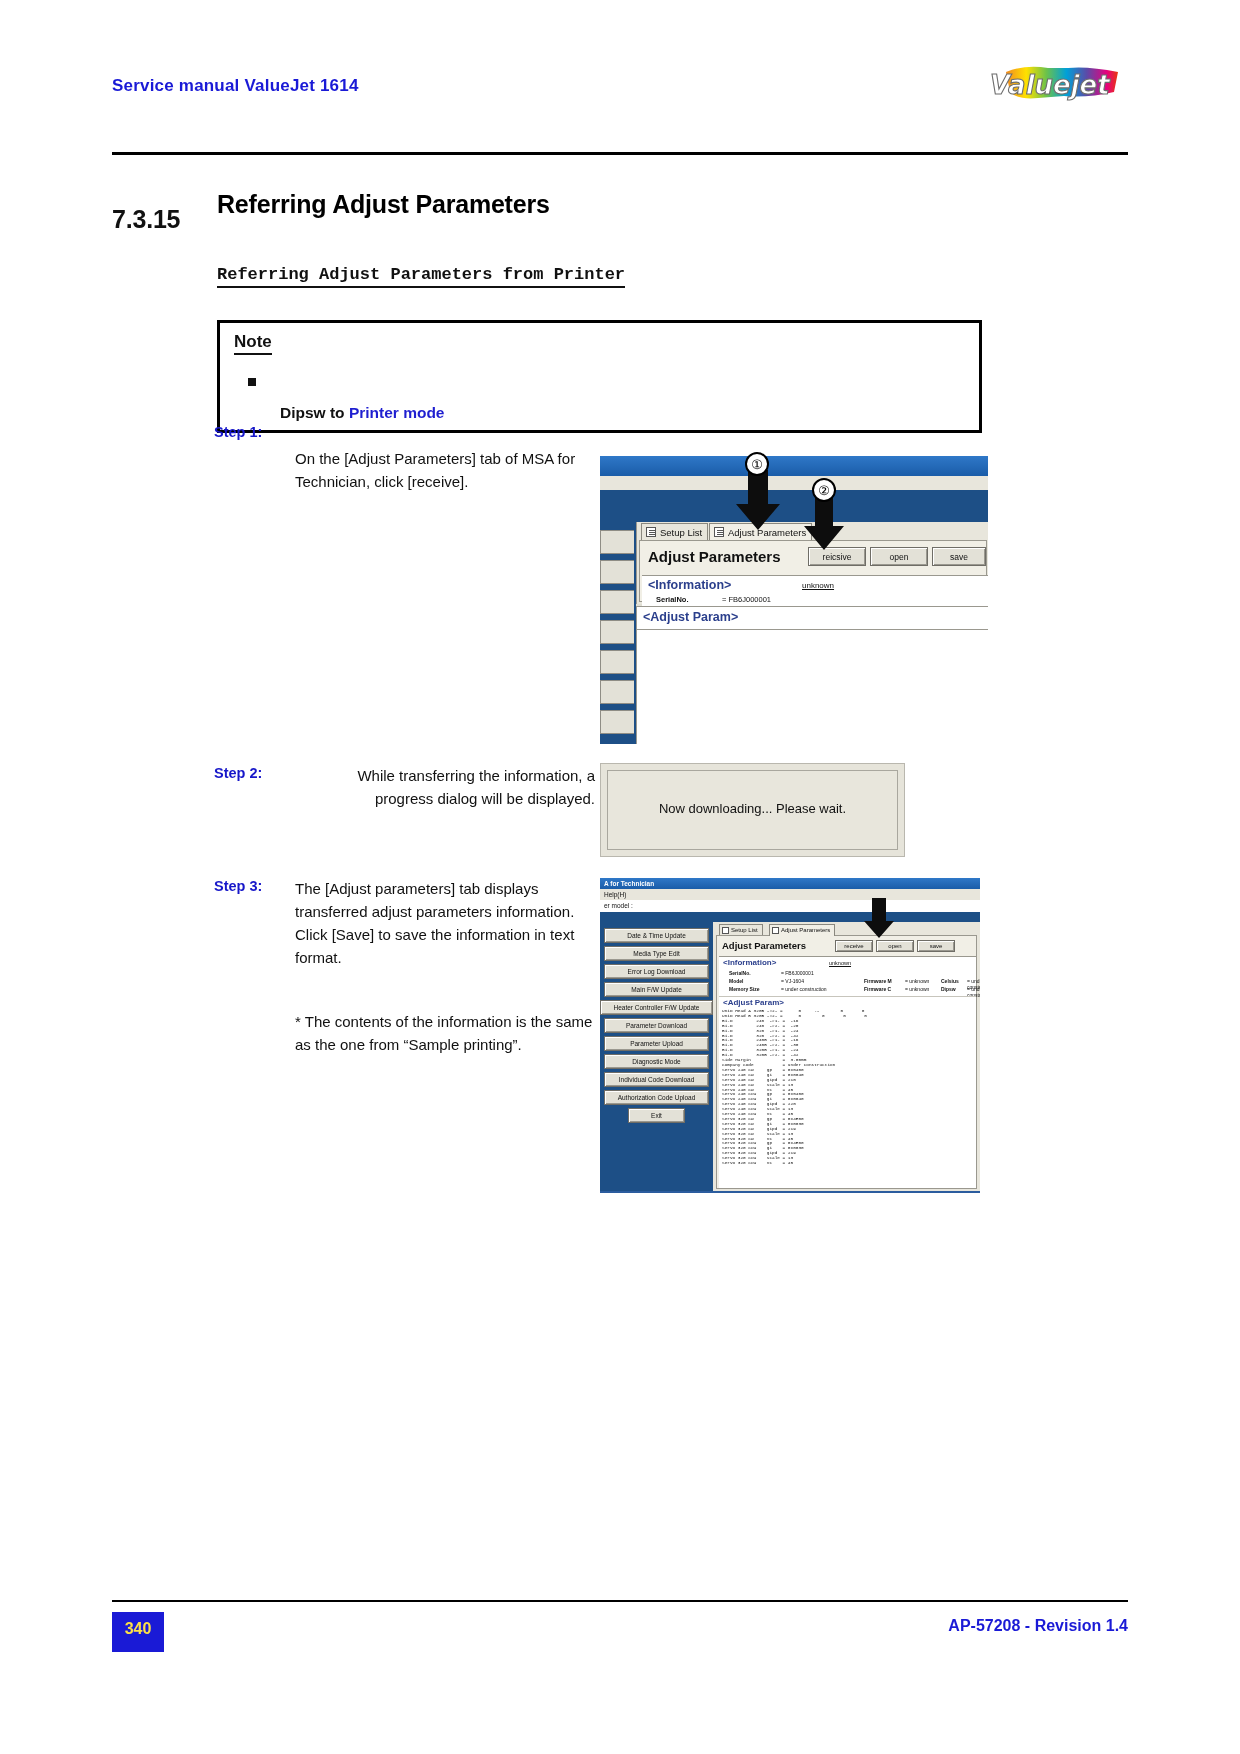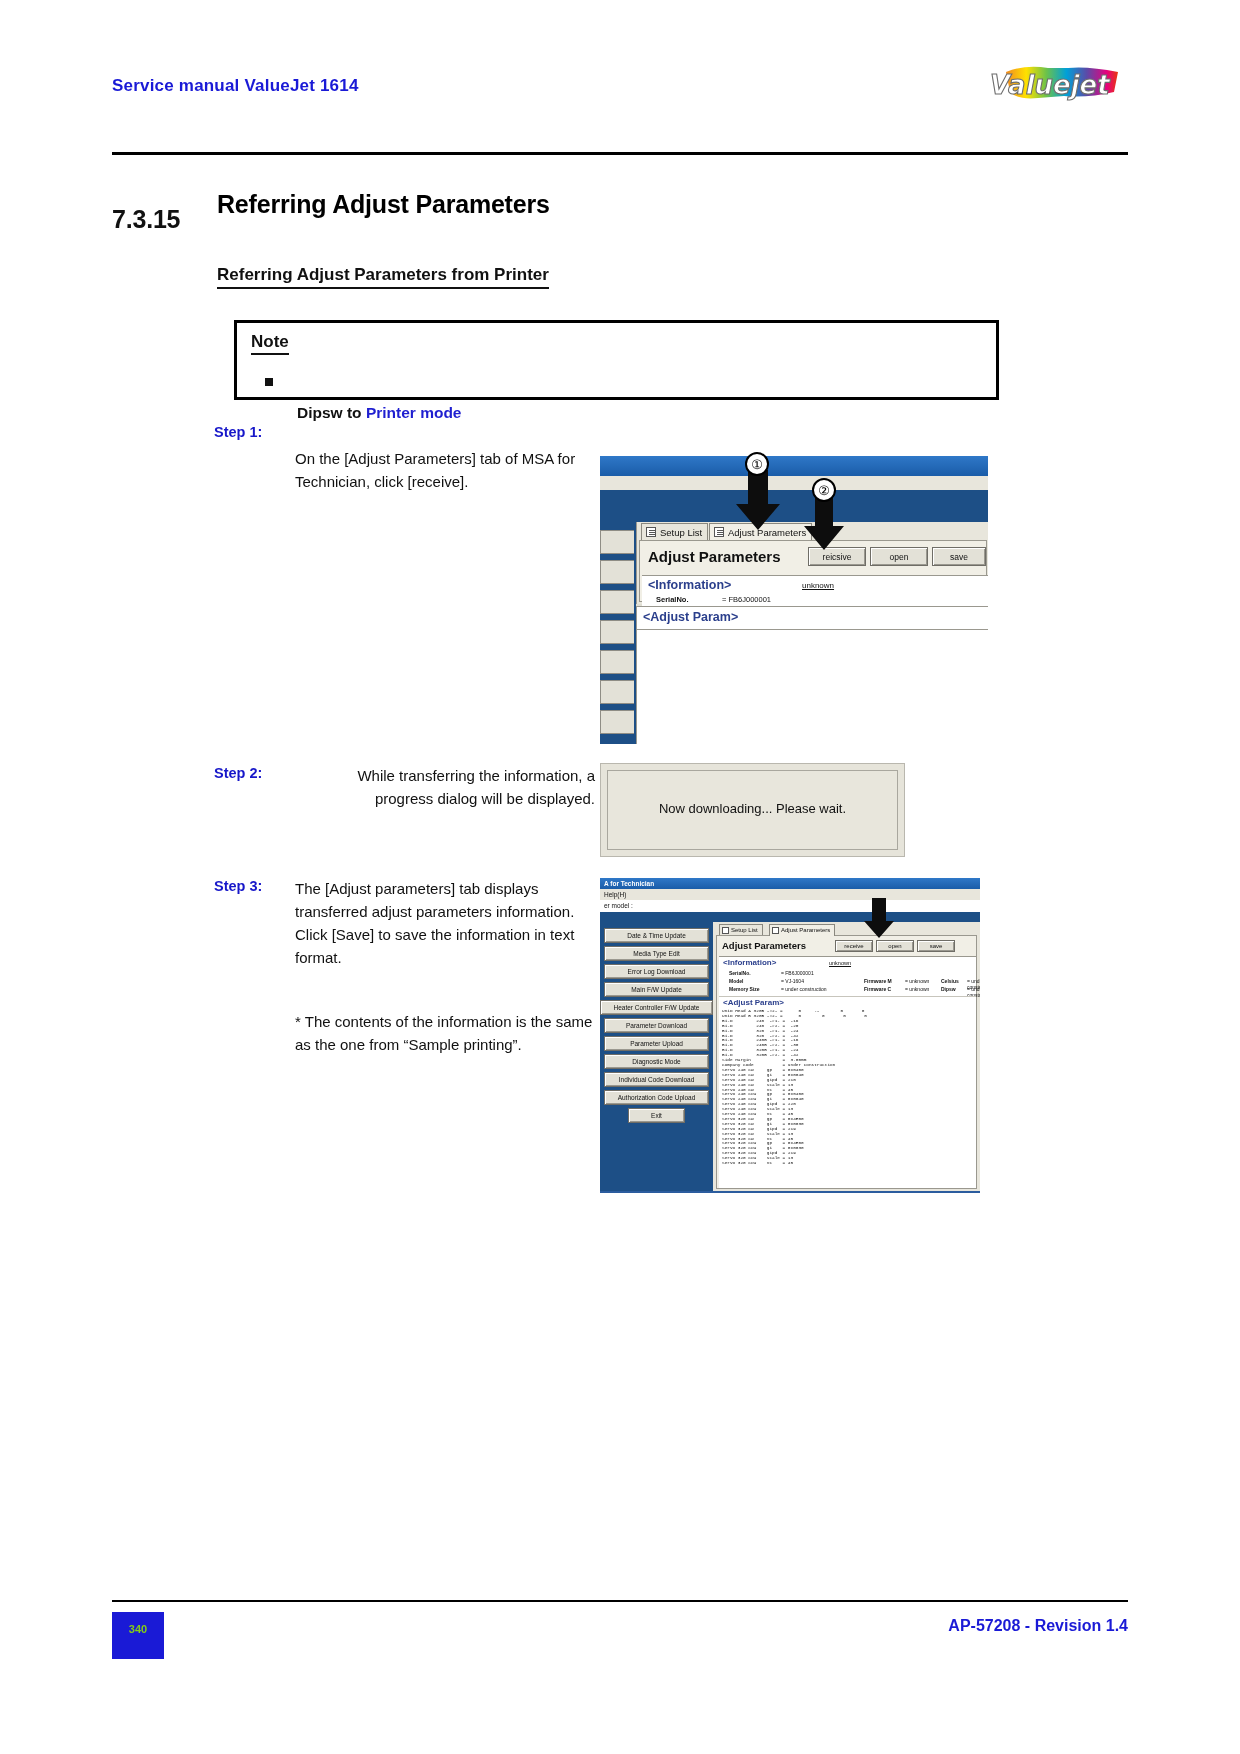--- a/index.html
+++ b/index.html
@@ -36,27 +36,27 @@
     letter-spacing:-.2px;
   }
   #sec-title {
     position:absolute; left:217px; top:190px;
     font-size:25px; font-weight:bold; color:#000000;
     letter-spacing:-.2px;
   }
   #sub-title {
     position:absolute; left:217px; top:265px;
     font-size:17px; font-weight:bold; color:#111;
-    border-bottom:2px solid #111; padding-bottom:2px;
+    border-bottom:2px solid #111; padding-bottom:2px;font-family:Liberation Mono, monospace;
   }
 
   
   #note-box {
-    position:absolute; left:217px; top:320px; width:765px; height:80px;
-    border:3px solid #000; background:#fff;margin-left:17px;
+    position:absolute; left:217px; top:320px; width:765px; height:113px;
+    border:3px solid #000; background:#fff;
   }
   #note-label {
     position:absolute; left:14px; top:9px;
     font-size:17px; font-weight:bold; color:#111;
     border-bottom:2px solid #111; padding-bottom:1px;
   }
   .note-bullet-sq {
     position:absolute; left:28px; top:55px;
     width:8px; height:8px; background:#111;
   }
@@ -273,22 +273,22 @@
     font-weight:bold; color:#2b3f8c; }
   #s3-dump { position:absolute; left:2px; top:72px; width:257px; height:180px;
     background:#fff; overflow:hidden;
     font-family:"Liberation Mono", monospace; font-size:4.4px; line-height:4.9px;
     color:#111; padding:1px 0 0 3px; white-space:pre; }
 
   
   #footer-rule { position:absolute; left:112px; top:1600px; width:1016px;
     height:2px; background:#000; }
   #page-badge {
-    position:absolute; left:112px; top:1612px; width:52px; height:47px;
-    background:#1a1ad6; color:#84cc16; font-size:11px; font-weight:bold;
+    position:absolute; left:112px; top:1612px; width:52px; height:40px;
+    background:#1a1ad6; color:#fde047; font-size:16px; font-weight:bold;
     text-align:center; line-height:34px;
   }
   #footer-right {
     position:absolute; right:112px; top:1617px;
     font-size:16px; font-weight:bold; color:#1a1ad6;
   }
 </style>
 </head>
 <body>
 

